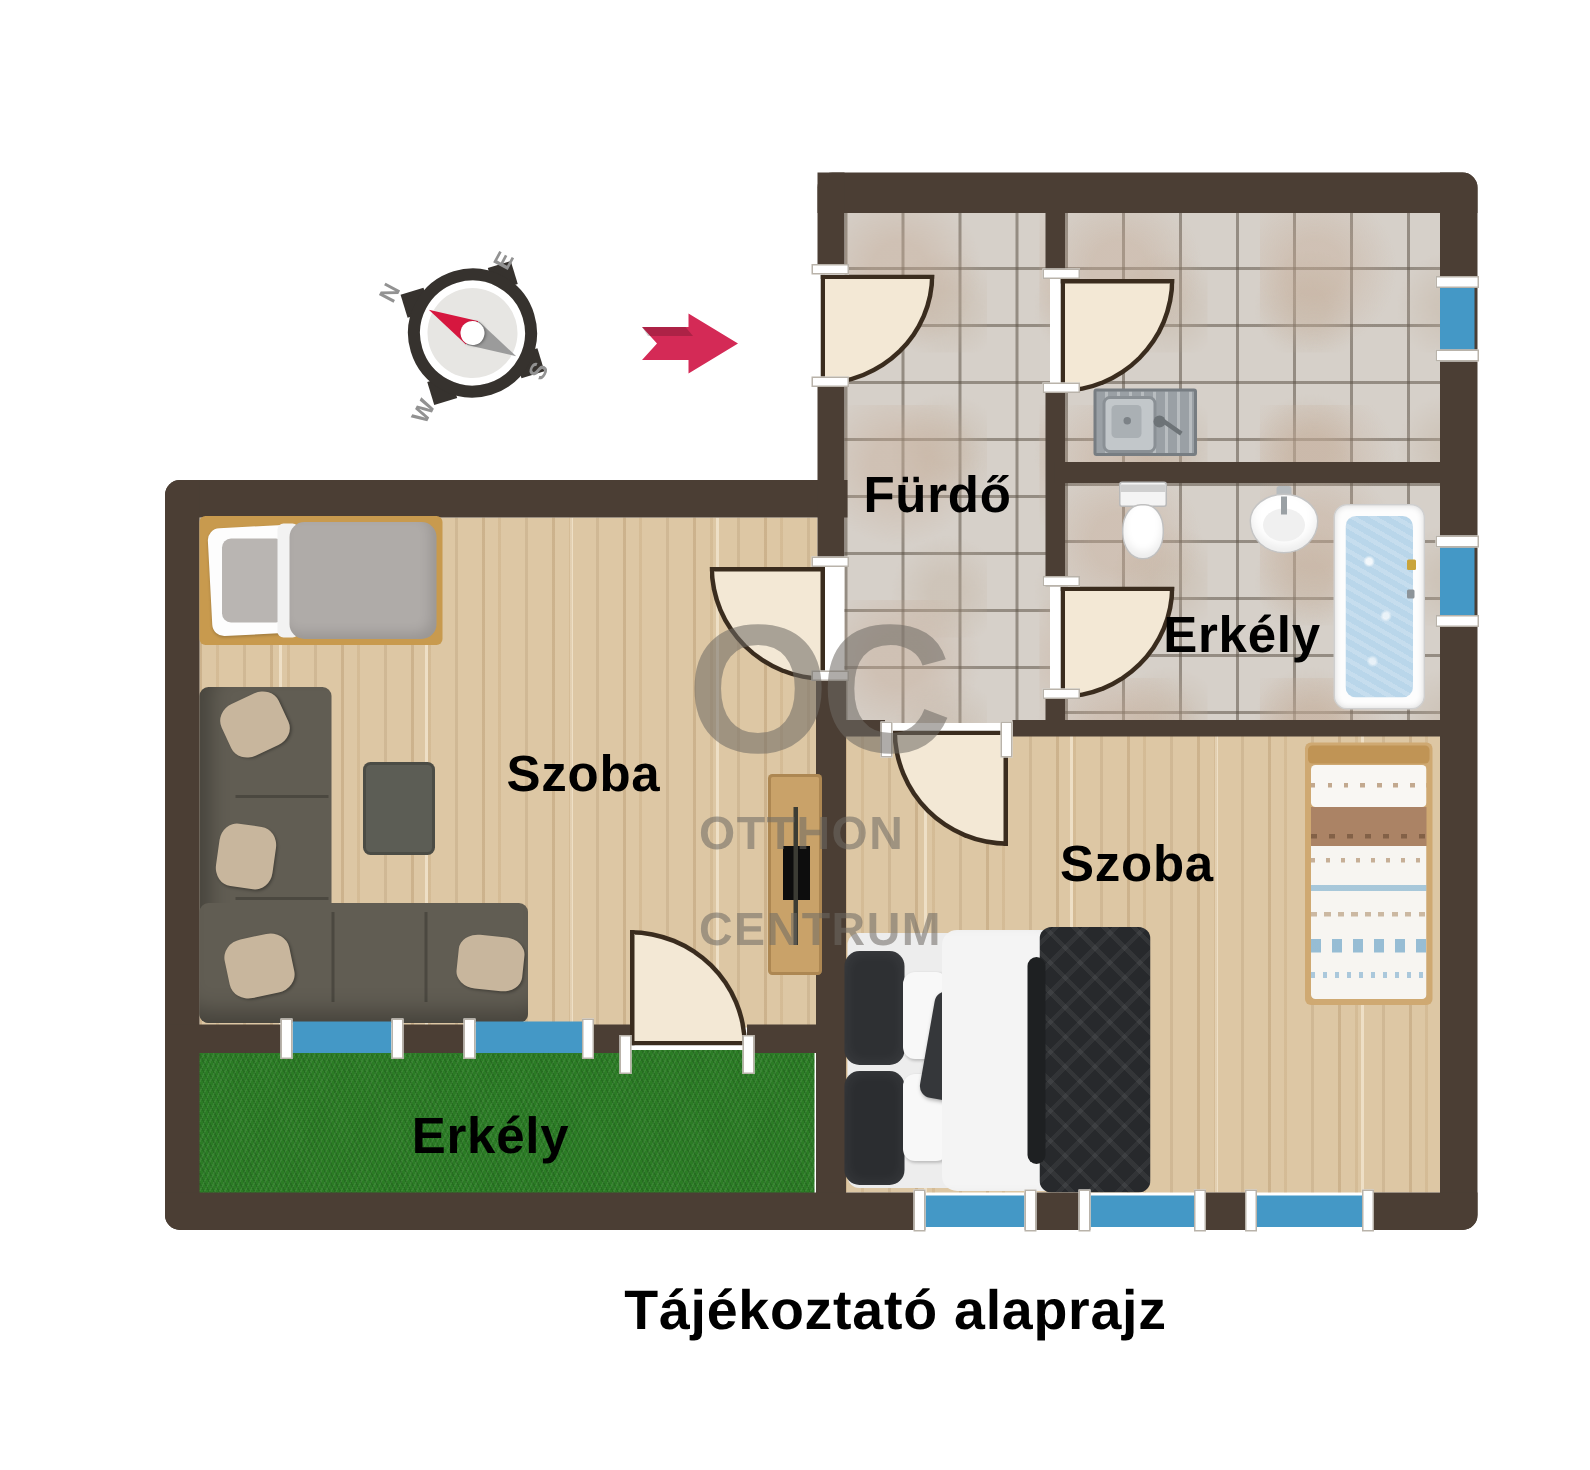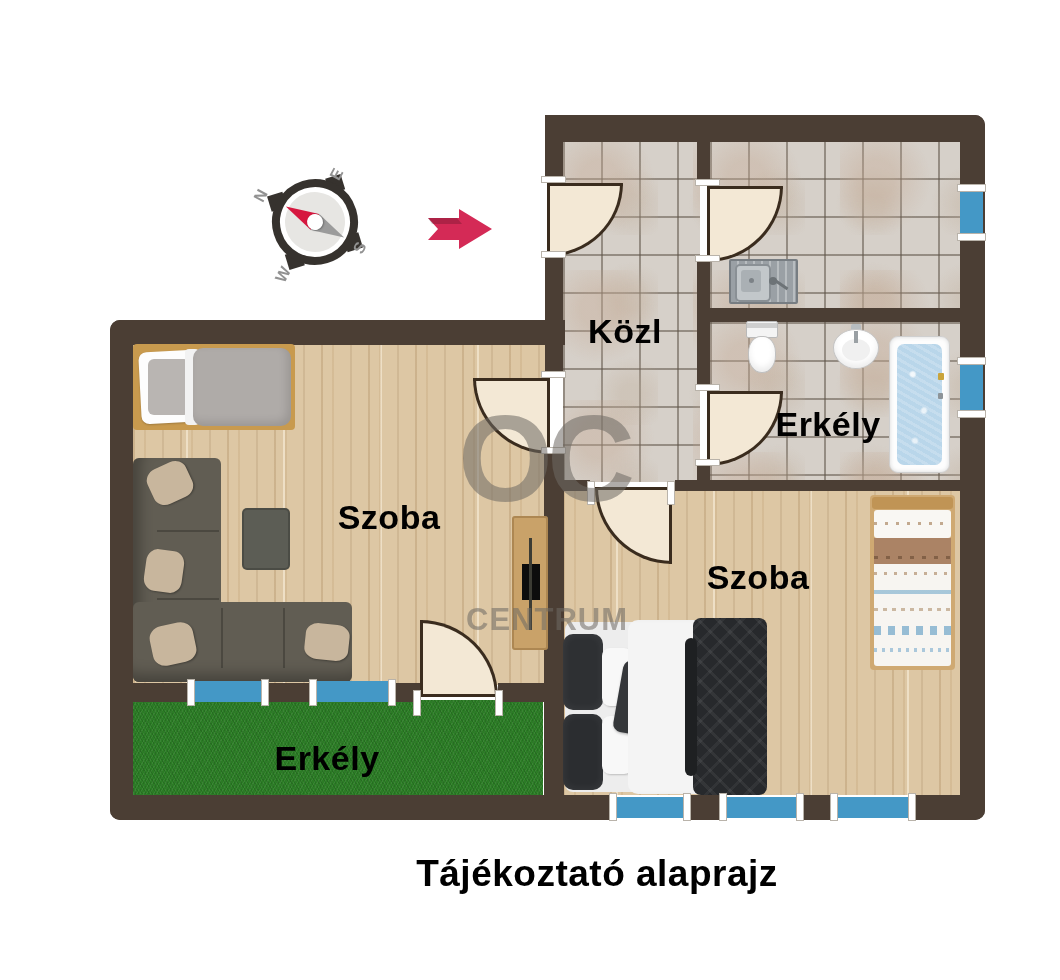--- a/index.html
+++ b/index.html
@@ -253,23 +253,24 @@
     <div class="needle-s"></div>
     <div class="hub"></div>
   </div>
 
   <svg class="abs" style="left:428px;top:207px;z-index:2;" width="68" height="44" viewBox="0 0 68 44">
     <polygon points="0,11 31,11 31,2 64,22 31,42 31,33 0,33 10,22" style="fill:var(--arrow-red,#d42a56);"></polygon>
     <polygon points="0,11 29,11 34,17 4,17" style="fill:rgba(0,0,0,0.18);"></polygon>
   </svg>
 
   <div class="abs wm wm-oc" style="left:458px;top:398px;">OC</div>
+  <div class="abs wm wm-small" style="left:466px;top:540px;">OTTHON</div>
   <div class="abs wm wm-small" style="left:466px;top:579px;margin-top:25px;">CENTRUM</div>
 
-  <div class="abs room-label" style="left:625px;top:331px;">Közl</div>
+  <div class="abs room-label" style="left:625px;top:331px;">Fürdő</div>
   <div class="abs room-label" style="left:828px;top:424px;">Erkély</div>
   <div class="abs room-label" style="left:389px;top:517px;">Szoba</div>
   <div class="abs room-label" style="left:758px;top:577px;">Szoba</div>
   <div class="abs room-label" style="left:327px;top:758px;">Erkély</div>
 
   <div class="abs caption" style="left:569px;top:874px;">Tájékoztató alaprajz</div>
 
 </div>
 
 </body></html>

